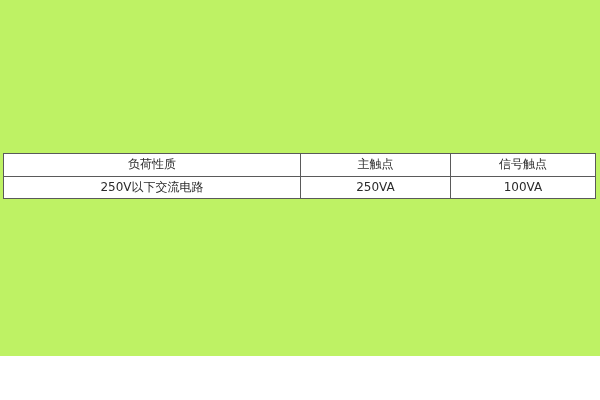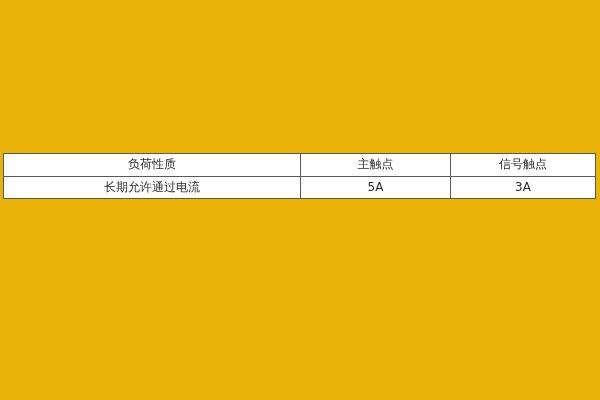--- a/index.html
+++ b/index.html
@@ -4,22 +4,22 @@
 <style>
   html, body {
     margin: 0;
     padding: 0;
     background: #ffffff;
     font-family: "DejaVu Sans", "Liberation Sans", sans-serif;
   }
   .page {
     position: relative;
     width: 600px;
-    height: 400px;
-    background: #eab308;
+    height: 356px;
+    background: #bef264;
     overflow: hidden;
   }
   .spec-table-wrap {
     position: absolute;
     left: 3px;
     top: 153px;
     width: 592px;
   }
   table.spec-table {
     border-collapse: collapse;
@@ -57,20 +57,20 @@
       </colgroup>
       <thead>
         <tr>
           <th>负荷性质</th>
           <th>主触点</th>
           <th>信号触点</th>
         </tr>
       </thead>
       <tbody>
         <tr>
-          <td>长期允许通过电流</td>
-          <td>5A</td>
-          <td>3A</td>
+          <td>250V以下交流电路</td>
+          <td>250VA</td>
+          <td>100VA</td>
         </tr>
       </tbody>
     </table>
   </div>
 </div>
 
 </body></html>

